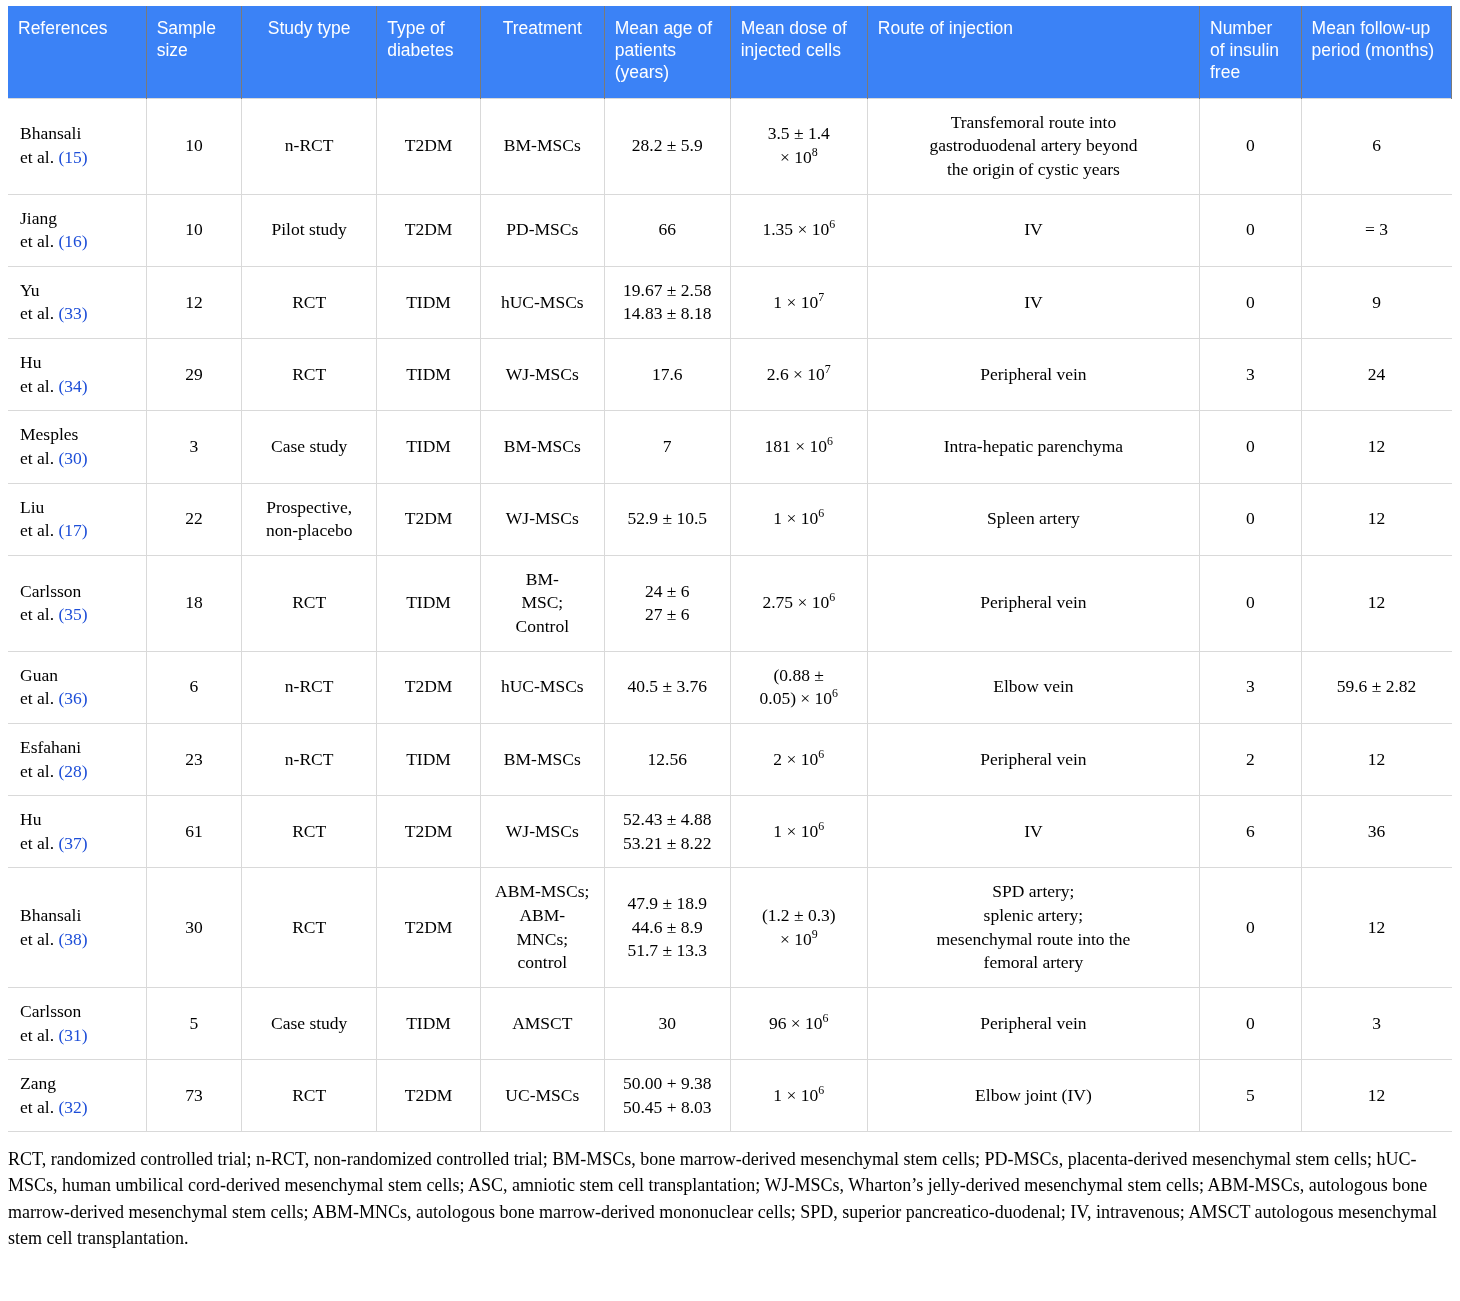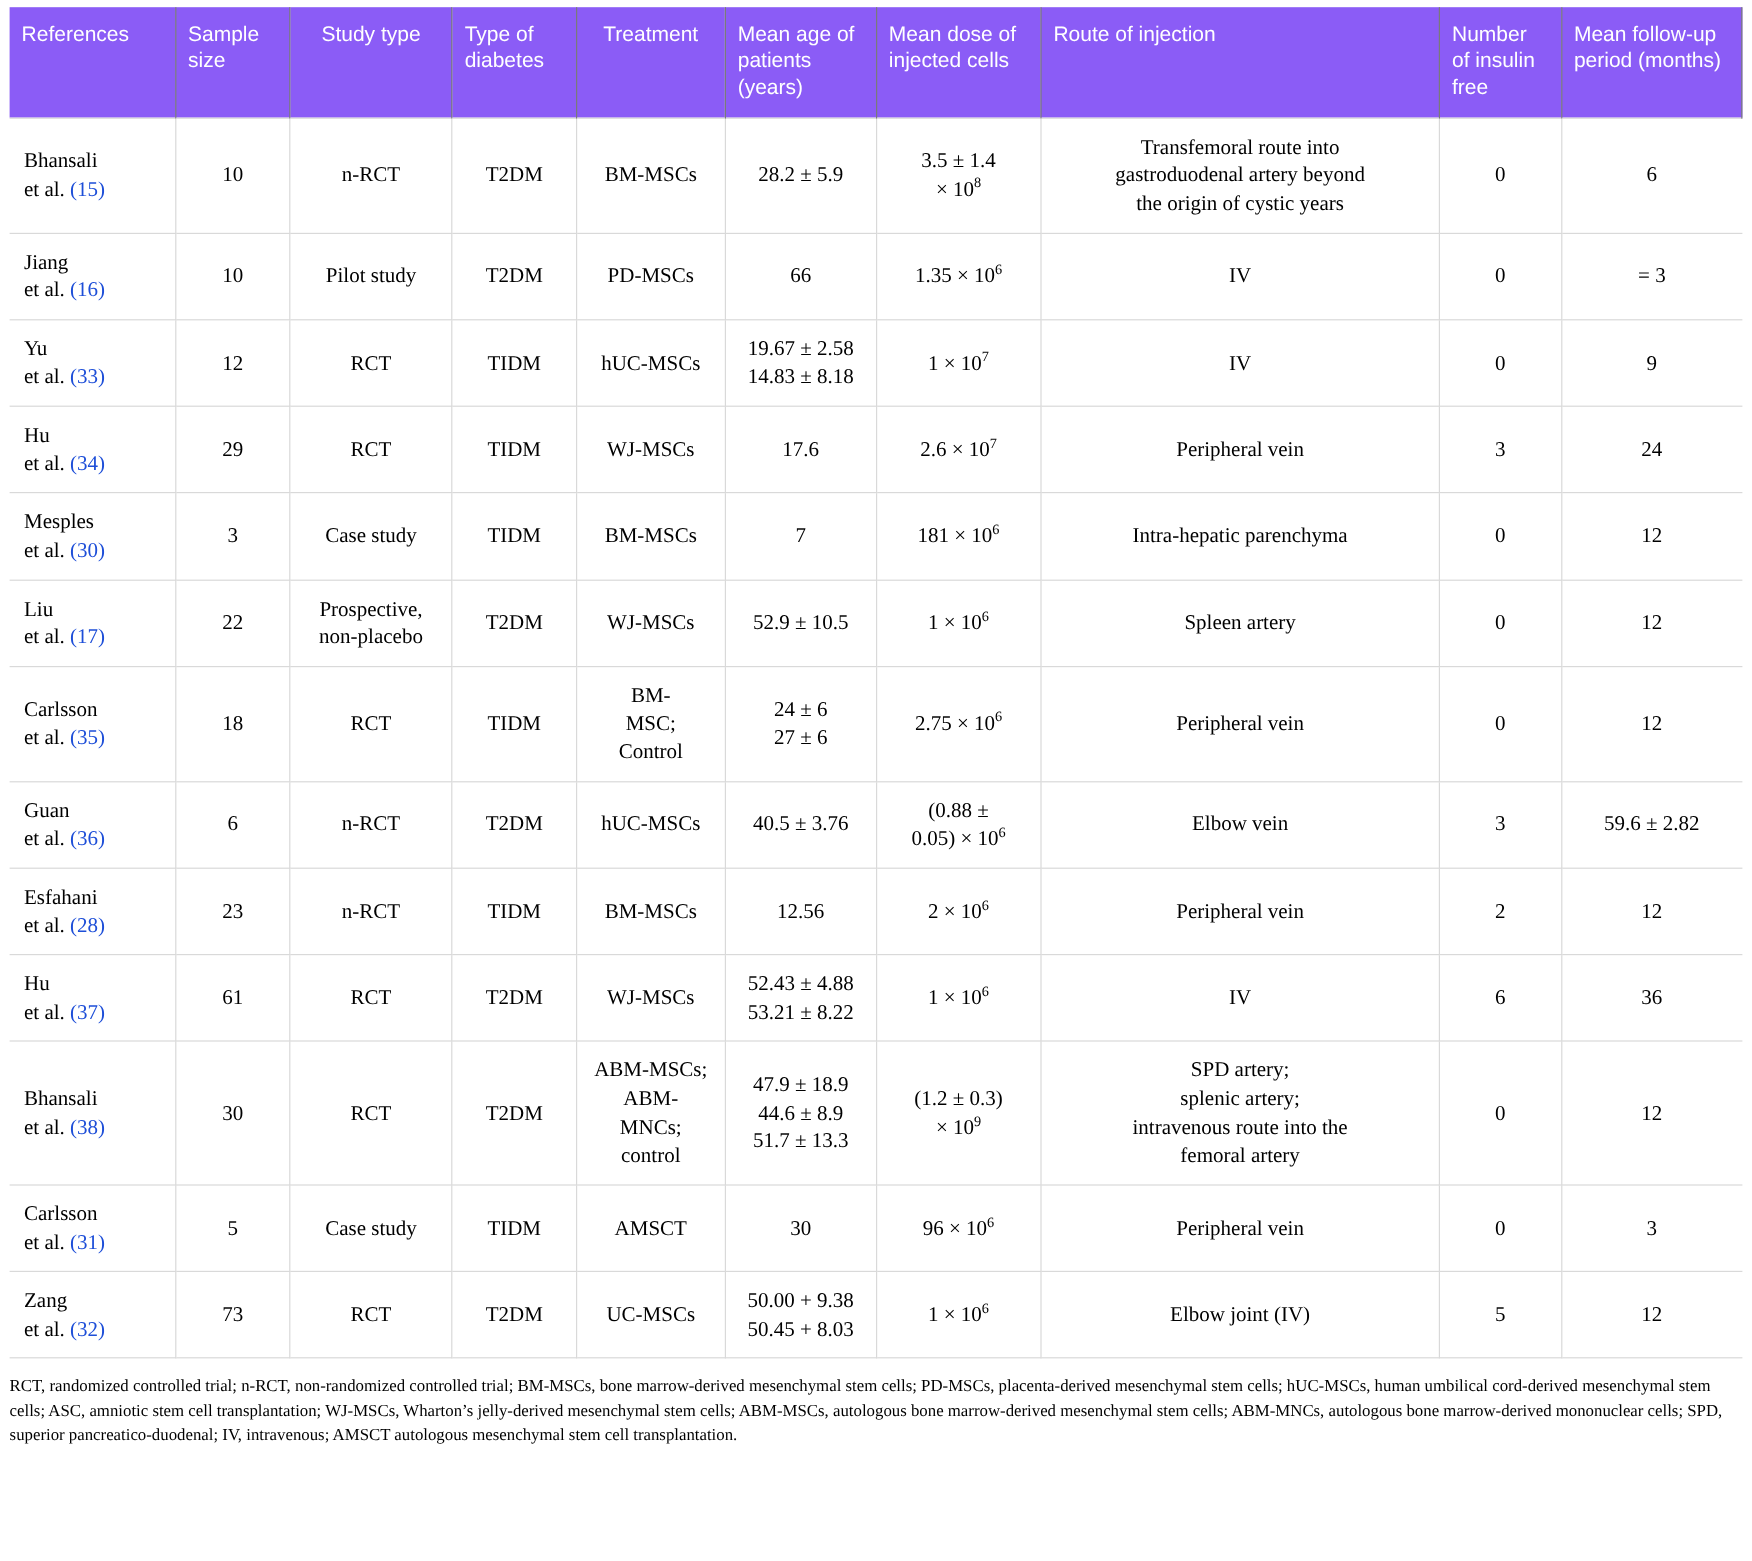--- a/index.html
+++ b/index.html
@@ -15,21 +15,21 @@
   #table-wrap {
     width: 1444px;
     margin: 6px 8px 0 8px;
   }
   table.data-table {
     border-collapse: collapse;
     width: 100%;
     table-layout: fixed;
   }
   table.data-table th {
-    background: #8b5cf6;
+    background: #3b82f6;
     color: #ffffff;
     font-family: "Liberation Sans", sans-serif;
     font-weight: normal;
     font-size: 17.5px;
     text-align: left;
     vertical-align: top;
     padding: 12px 10px 14px 10px;
     border-right: 1px solid #7a7a7a;
     line-height: 1.25;
   }
@@ -61,21 +61,21 @@
   .multi > span {
     display: block;
   }
   sup {
     font-size: 0.68em;
     vertical-align: super;
     line-height: 0;
   }
   .footnote {
     margin: 14px 8px 10px 8px;
-    font-size: 14px;
+    font-size: 18px;
     line-height: 1.45;
     text-align: left;
     font-family: "Liberation Serif", serif;
   }
   
   col.c0 { width: 136px; }
   col.c1 { width: 94px; }
   col.c2 { width: 133px; }
   col.c3 { width: 102px; }
   col.c4 { width: 122px; }
@@ -375,21 +375,21 @@
             <span>44.6 ± 8.9</span>
             <span>51.7 ± 13.3</span>
           </td>
           <td class="multi">
             <span>(1.2 ± 0.3)</span>
             <span>× 10<sup>9</sup></span>
           </td>
           <td class="multi">
             <span>SPD artery;</span>
             <span>splenic artery;</span>
-            <span>intravenous route into the</span>
+            <span>mesenchymal route into the</span>
             <span>femoral artery</span>
           </td>
           <td>0</td>
           <td>12</td>
         </tr>
         <tr>
           <td class="ref multi">
             <span>Carlsson</span>
             <span>et al. <span class="refnum">(31)</span></span>
           </td>

